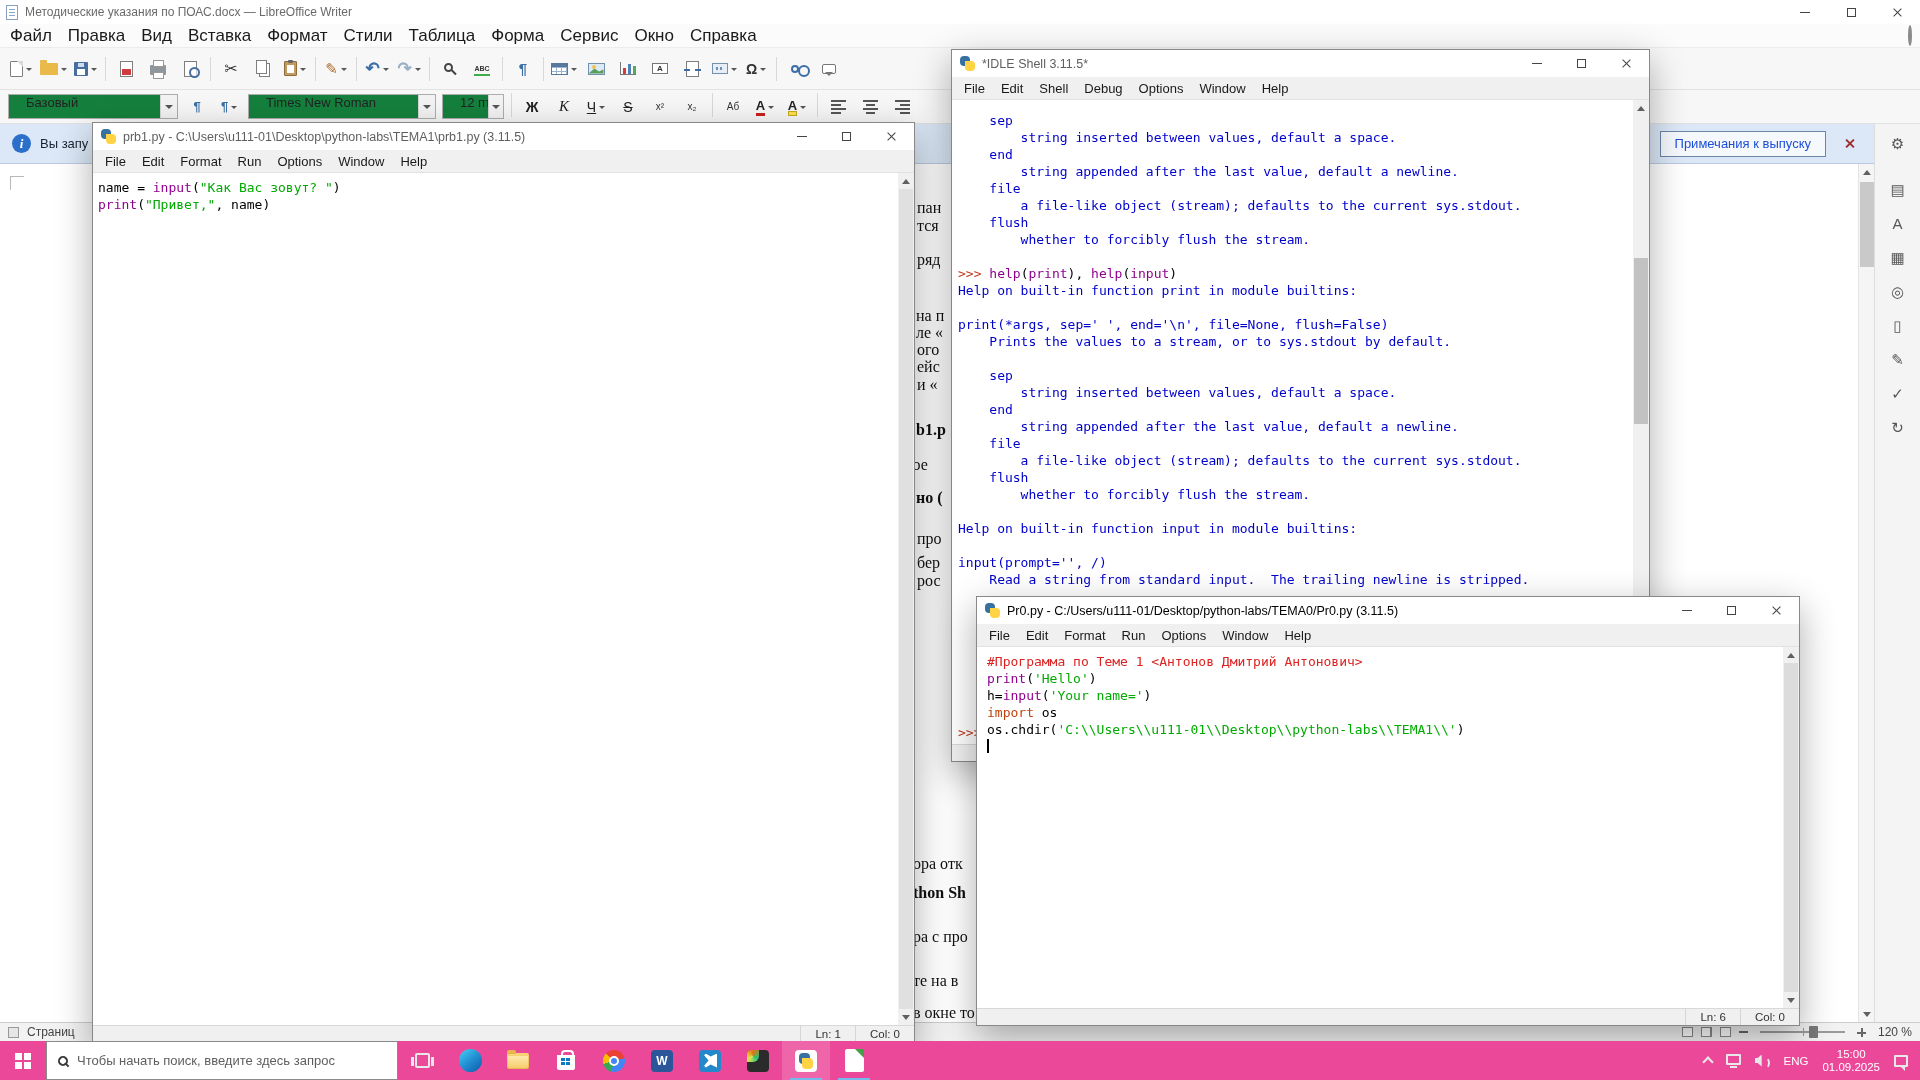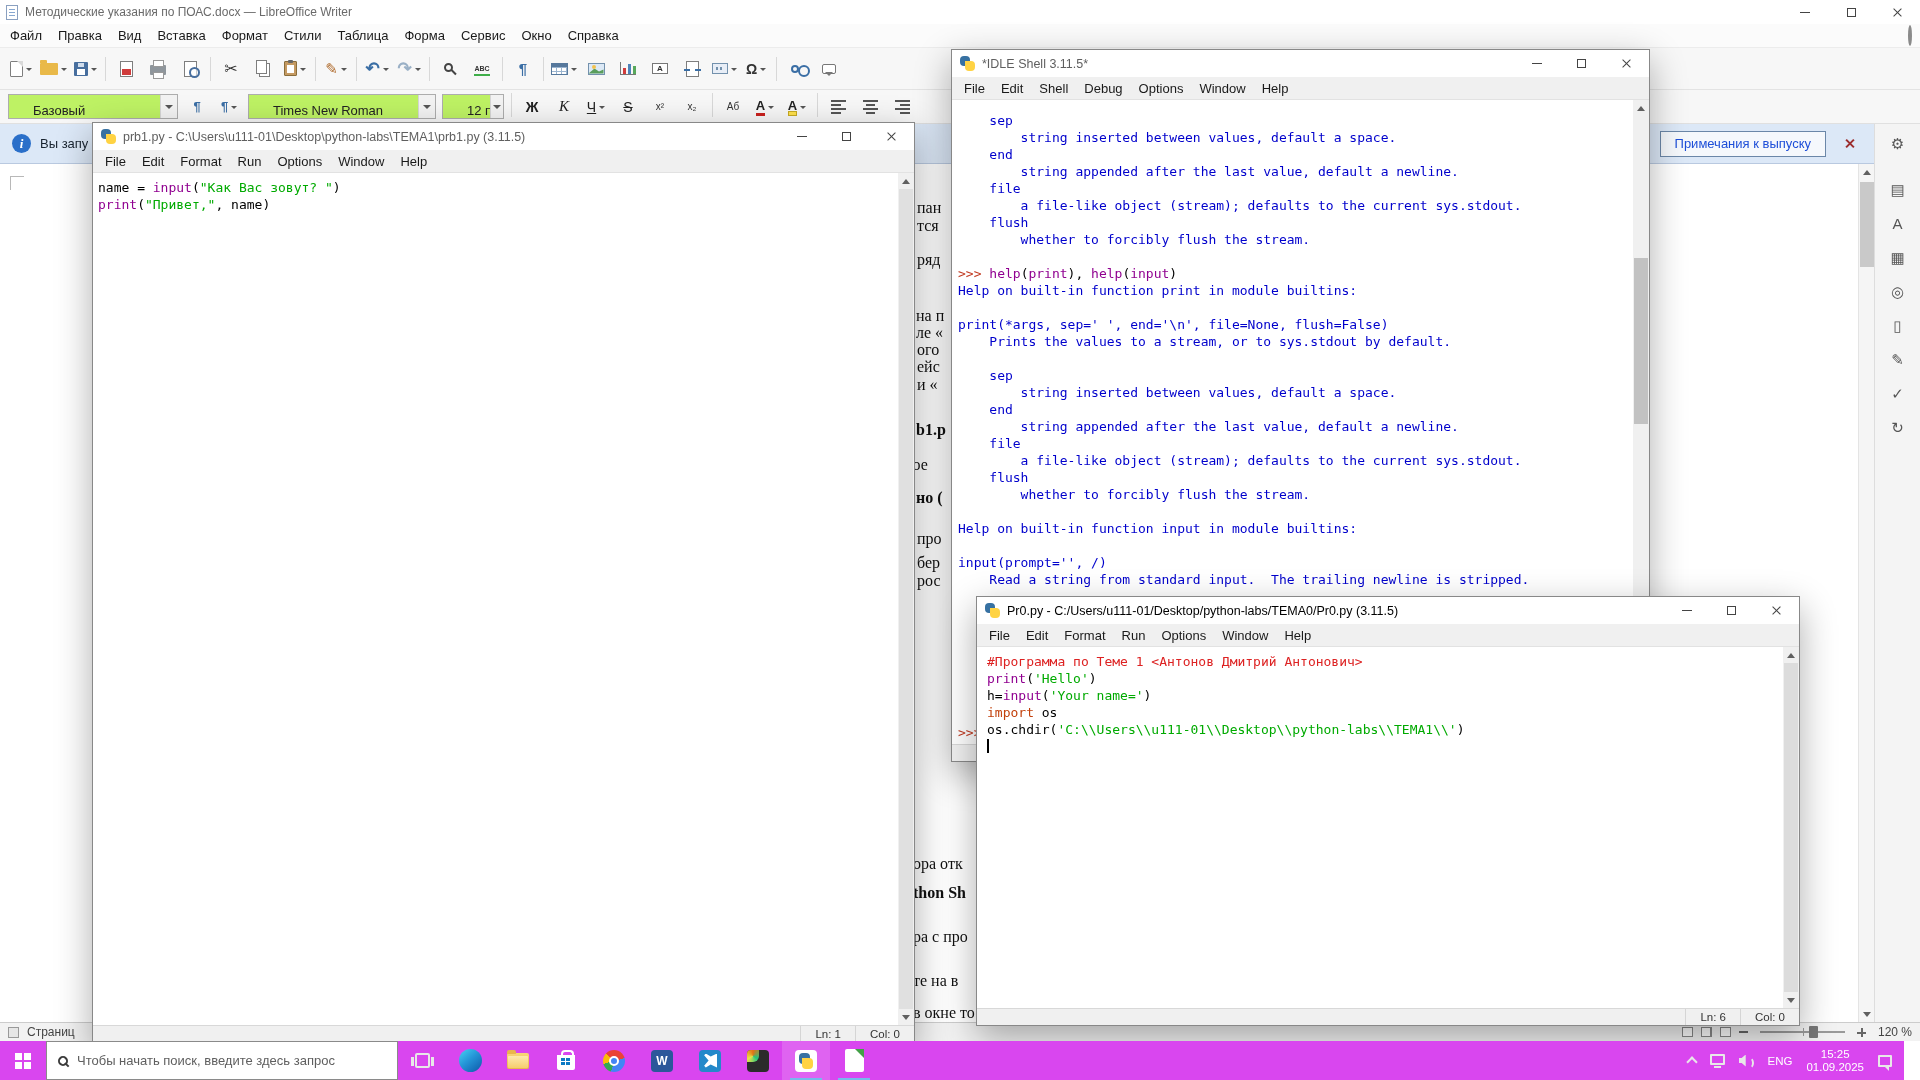--- a/index.html
+++ b/index.html
@@ -15,21 +15,21 @@
   .ctls{margin-left:auto;display:flex;height:100%}
   .ctl{width:46px;height:100%;display:flex;align-items:center;justify-content:center}
   .i-min{width:10px;height:1px;background:#444}
   .i-max{width:9px;height:9px;border:1px solid #444}
   .i-x{position:relative;width:11px;height:11px}
   .i-x::before,.i-x::after{content:"";position:absolute;left:5px;top:0;width:1px;height:11px;background:#444}
   .i-x::before{transform:rotate(45deg)}.i-x::after{transform:rotate(-45deg)}
   .i-x.red::before,.i-x.red::after{background:#9b2d2d;width:2px}
 
   .lo-menubar{height:24px;background:#fbfbfb;display:flex;align-items:center;padding:0 8px 0 2px;border-bottom:1px solid #ececec}
-  .mi{padding:0 8px;font-size:13px;color:#1a1a1a;height:100%;display:flex;align-items:center;white-space:nowrap}
+  .mi{padding:0 8px;font-size:17px;color:#1a1a1a;height:100%;display:flex;align-items:center;white-space:nowrap}
   .mb-right{margin-left:auto;display:flex;align-items:center;gap:7px}
   .mbi{width:15px;height:15px;border-radius:50%}
   .mbi-donate{background:#eec23f}
   .mbi-help{border:2px solid #8a8a8a}
 
   .lo-toolbar1{height:42px;background:#f7f7f7;border-bottom:1px solid #e3e3e3;display:flex;align-items:center;padding:0 5px}
   .lo-toolbar2{height:34px;background:#f7f7f7;border-bottom:1px solid #e0e0e0;display:flex;align-items:center;padding:0 5px}
   .tbb{min-width:30px;height:28px;display:inline-flex;align-items:center;justify-content:center;border-radius:2px;margin:0 1px;position:relative}
   .tsep{width:1px;height:24px;background:#d8d8d8;margin:0 4px;display:inline-block}
   .dd{width:0;height:0;border:3px solid transparent;border-top-color:#555;margin-left:3px;margin-top:4px}
@@ -88,21 +88,21 @@
   .fb-clr{font-size:10px;color:#333}
   .fb-fc{font-size:13px;font-weight:700;color:#222;padding-bottom:3px}
   .fb-fc::after{content:"";position:absolute;bottom:-1px;left:0;right:0;height:3px;background:#c9211e}
   .fb-hl{font-size:13px;font-weight:700;color:#222;padding-bottom:3px}
   .fb-hl::after{content:"";position:absolute;bottom:-1px;left:0;right:0;height:3px;background:#ffe14d;border:1px solid #c7ab23}
   .al-l,.al-c,.al-r{width:15px;height:14px;background-repeat:no-repeat}
   .al-l{background-image:linear-gradient(#555,#555),linear-gradient(#555,#555),linear-gradient(#555,#555),linear-gradient(#555,#555);background-size:15px 2px,10px 2px,15px 2px,10px 2px;background-position:0 0,0 4px,0 8px,0 12px}
   .al-c{background-image:linear-gradient(#555,#555),linear-gradient(#555,#555),linear-gradient(#555,#555),linear-gradient(#555,#555);background-size:15px 2px,9px 2px,15px 2px,9px 2px;background-position:0 0,50% 4px,0 8px,50% 12px}
   .al-r{background-image:linear-gradient(#555,#555),linear-gradient(#555,#555),linear-gradient(#555,#555),linear-gradient(#555,#555);background-size:15px 2px,10px 2px,15px 2px,10px 2px;background-position:0 0,100% 4px,0 8px,100% 12px}
 
-  .combo{display:inline-flex;align-items:flex-end;height:25px;background:#bef264;border:1px solid #adadad;margin:0 3px;font-size:13px;color:#222;padding-left:24px}
+  .combo{display:inline-flex;align-items:flex-start;height:25px;background:#15803d;border:1px solid #adadad;margin:0 3px;font-size:13px;color:#222;padding-left:17px}
   .combo .val{white-space:nowrap;overflow:hidden}
   .car{width:17px;height:100%;margin-left:auto;display:flex;align-items:center;justify-content:center;border-left:1px solid #d6d6d6;background:#f3f3f3}
   .car::after{content:"";border:4px solid transparent;border-top-color:#555;margin-top:4px}
   .combo-style{width:170px}.combo-font{width:188px}.combo-size{width:62px}
 
   .lo-infobar{height:40px;background:#dce8f7;border-bottom:1px solid #b9c9e0;display:flex;align-items:center;padding:0 12px;margin-right:46px}
   .ib-ico{width:19px;height:19px;border-radius:50%;background:#2a6fc9;color:#fff;font-family:"Liberation Serif",serif;font-style:italic;font-weight:700;font-size:13px;display:flex;align-items:center;justify-content:center;margin-right:9px}
   .ib-msg{font-size:13px;color:#18232f;white-space:nowrap;overflow:hidden}
   .ib-right{margin-left:auto;display:flex;align-items:center}
   .ib-btn{height:26px;padding:0 14px;background:#f5f8fc;border:1px solid #6b87a8;font-size:13px;color:#1d4ed8;font-family:"Liberation Sans",sans-serif}
@@ -165,21 +165,21 @@
   .tk-r{color:#c23b22}.tk-c{color:#dd2222}.tk-kw{color:#c2410c}
   .sb{position:absolute;top:0;bottom:0;right:0;width:16px;background:#f0f0f0}
   .w-shell .sb .sb-thumb{top:158px;height:166px;background:#c2c2c2}
   .w-prb1 .sb .sb-thumb{top:16px;bottom:16px;background:#e0e0e0}
   .w-pr0 .sb .sb-thumb{top:16px;bottom:16px;background:#dcdcdc}
   .wstatus{position:absolute;left:0;right:0;bottom:0;height:17px;background:#f0f0f0;border-top:1px solid #d8d8d8;display:flex;justify-content:flex-end;align-items:center;font-size:11.5px;color:#333}
   .stat-cell{padding:0 14px;border-left:1px solid #d5d5d5;height:100%;display:flex;align-items:center}
   .cursor{position:absolute;left:10px;top:92px;width:2px;height:14px;background:#000}
 
   
-  .taskbar{position:absolute;left:0;right:16px;bottom:0;height:39px;background:#d946ef;display:flex;align-items:stretch;z-index:50;color:#fff}
+  .taskbar{position:absolute;left:0;right:0;bottom:0;height:39px;background:#ec4899;display:flex;align-items:stretch;z-index:50;color:#fff}
   .tb-start{width:46px;display:flex;align-items:center;justify-content:center}
   .win-logo{width:16px;height:16px;display:grid;grid-template-columns:1fr 1fr;grid-template-rows:1fr 1fr;gap:2px}
   .win-logo i{background:#fff}
   .tb-search{width:352px;background:#fff;border:1px solid #8a8a8a;display:flex;align-items:center;gap:9px;padding:0 11px;color:#5f5f5f;font-size:13px}
   .smag{width:10px;height:10px;border:2px solid #3b3b3b;border-radius:50%;position:relative;transform:rotate(-45deg);flex:none}
   .smag::after{content:"";position:absolute;left:50%;top:100%;margin-left:-1px;width:2px;height:5px;background:#3b3b3b}
   .tb-sch-txt{white-space:nowrap;overflow:hidden}
   .tb-taskview{width:48px;display:flex;align-items:center;justify-content:center}
   .tv{width:15px;height:15px;border:2px solid #e8e8e8;border-radius:2px;position:relative}
   .tv::before{content:"";position:absolute;left:-6px;top:2px;width:3px;height:9px;background:#e8e8e8}
@@ -664,20 +664,20 @@
         <span class="tb-app running">
           <span class="ai" data-icon="libreoffice-icon"></span>
         </span>
       </span>
     <span class="tray">
       <span class="chev"></span>
       <span class="net"></span>
       <span class="spk"></span>
       <span class="trtxt">ENG</span>
       <span class="clock">
-        <span class="trtxt">15:25</span>
+        <span class="trtxt">15:00</span>
         <span class="trtxt">01.09.2025</span>
       </span>
       <span class="ac"></span>
     </span>
   </div>
 
 </div>
 
 </body></html>

